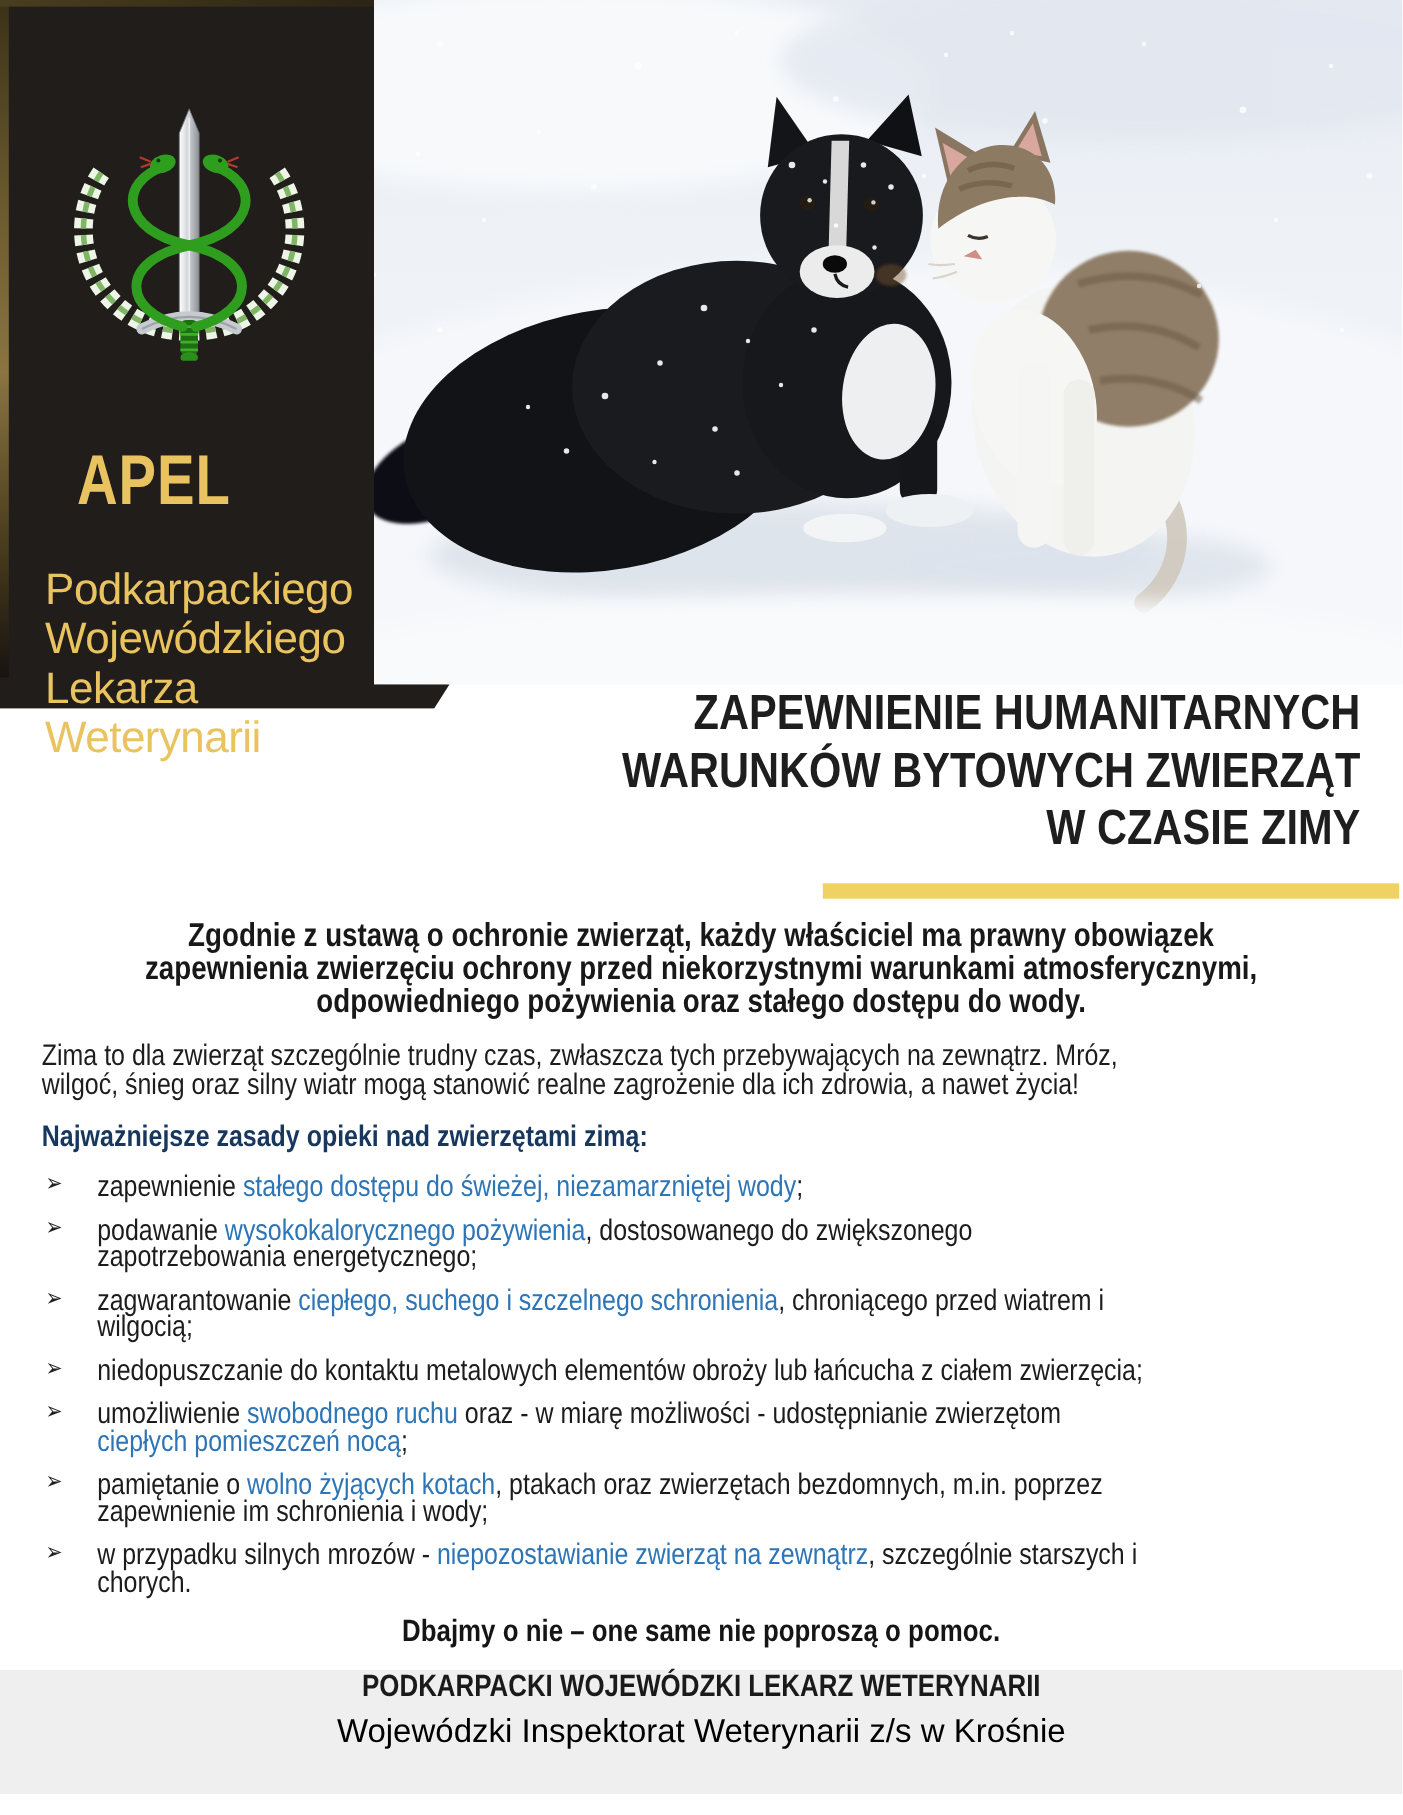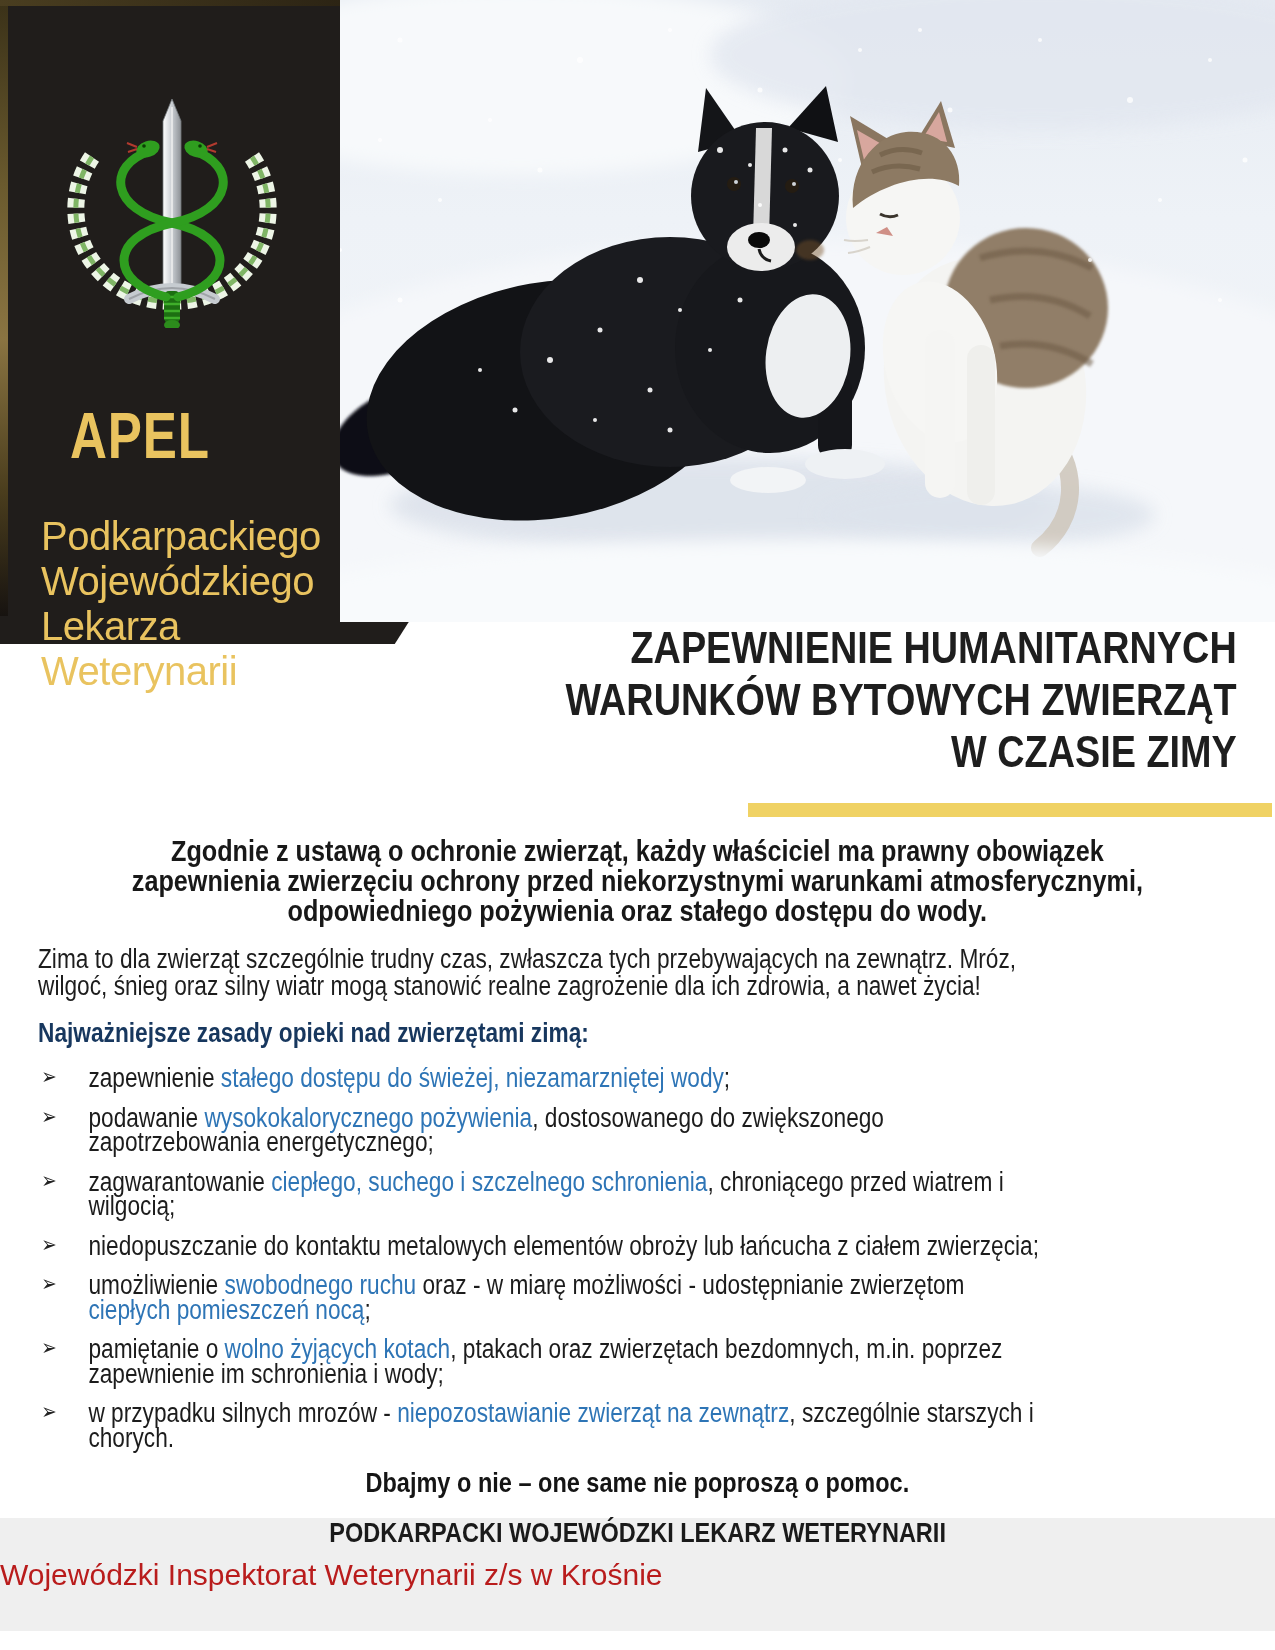--- a/index.html
+++ b/index.html
@@ -44,21 +44,21 @@
   .rules-h{top:1020px;font-size:27px;line-height:27px;font-weight:bold;color:var(--navy);white-space:pre;}
   .rules{top:1066px;list-style:none;padding:0;}
   .rules li{position:relative;padding-left:60px;margin-bottom:15px;font-size:27px;line-height:24.5px;}
   .rule-marker{position:absolute;left:4px;top:-1px;font-family:"DejaVu Sans",sans-serif;font-size:22px;color:#222;}
   .rule-line{white-space:pre;}
   .lnk{color:var(--link);} .drk{color:var(--dark);}
   .closing{top:1468px;text-align:center;font-weight:bold;font-size:28px;line-height:30px;white-space:pre;color:#151515;}
   .footer{position:absolute;left:0;top:1518px;width:1275px;height:113px;background:var(--footer-bg);}
   .f1{width:1518px;transform:scaleX(0.84);transform-origin:0 0;text-align:center;
       font-weight:bold;font-size:28px;line-height:30px;color:#1a1a1a;margin:0;}
-  .f2{width:1275px;font-size:30px;line-height:34px;color:#b91c1c;margin:10px 0 14px 0;}
+  .f2{width:1275px;text-align:center;font-size:30px;line-height:34px;color:#000000;margin:10px 0 14px 0;}
 </style>
 </head>
 <body>
 
 <svg class="photo" viewBox="0 0 935 622" preserveAspectRatio="none" aria-hidden="true">
   <defs>
     <linearGradient id="sky" x1="0" y1="0" x2="0" y2="1">
       <stop offset="0" stop-color="#e6ebf2"></stop>
         <stop offset="0.35" stop-color="#eef2f7"></stop>
         <stop offset="1" stop-color="#f4f6f9"></stop>

